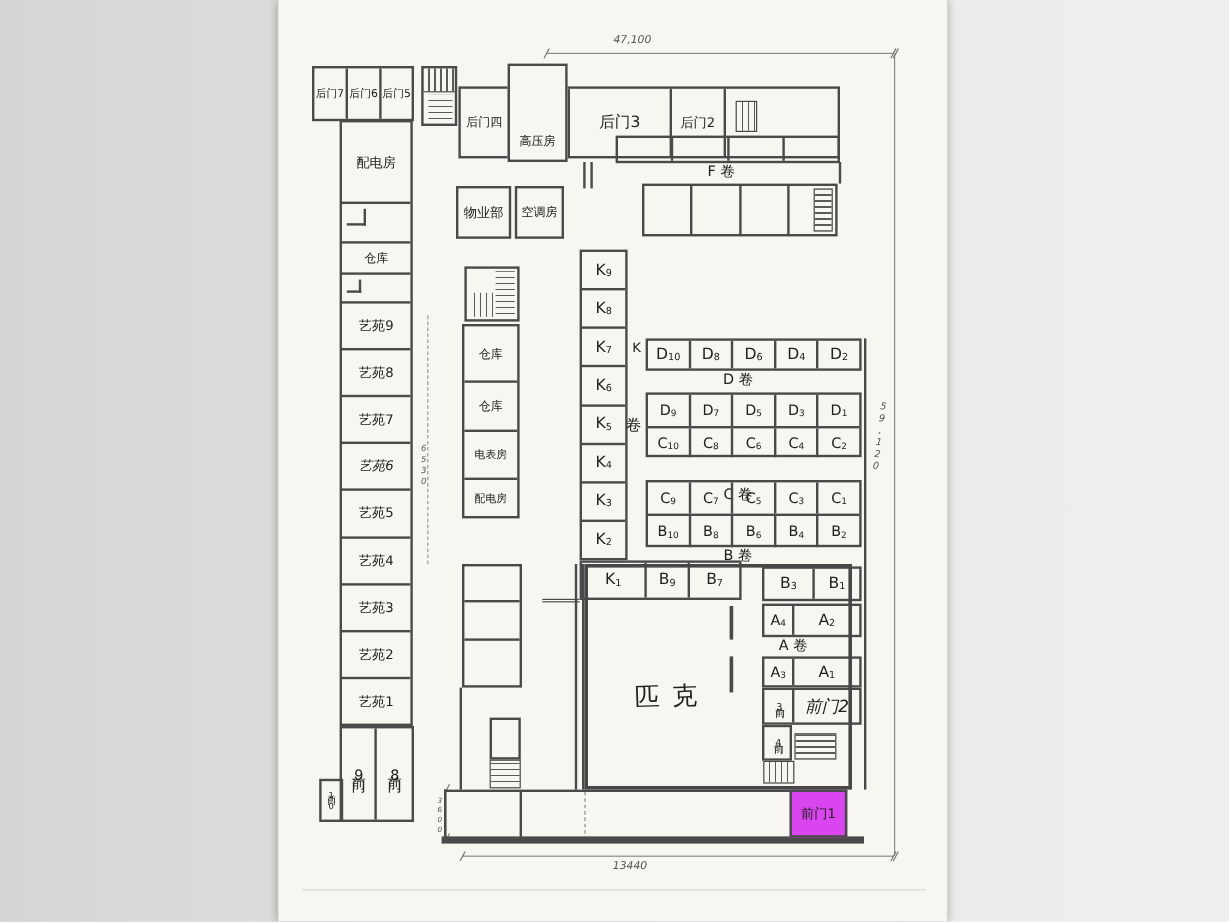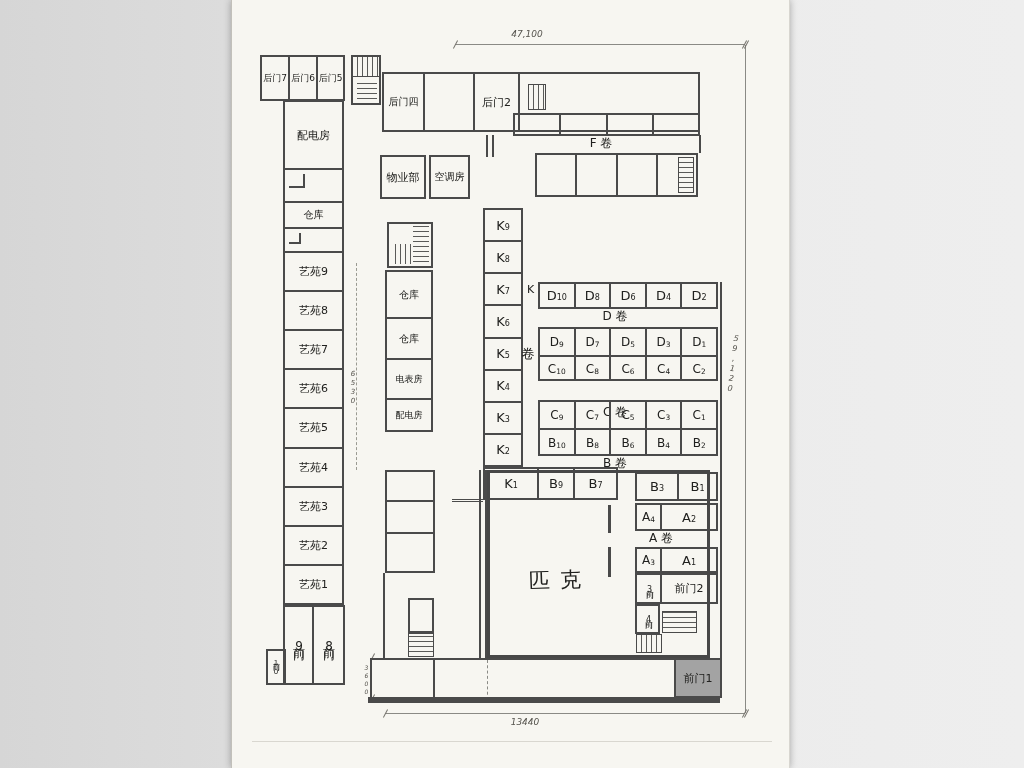--- a/index.html
+++ b/index.html
@@ -82,50 +82,54 @@
     <div style="height:33px;">
         <div class="step"></div>
       </div>
     <div class="hw" style="height:26px;font-size:10px;">仓库</div>
     <div style="height:24px;">
         <div class="step" style="width:10px;height:9px;"></div>
       </div>
     <div class="hw" style="flex:1;font-size:11px;">艺苑9</div>
     <div class="hw" style="flex:1;font-size:11px;">艺苑8</div>
     <div class="hw" style="flex:1;font-size:11px;">艺苑7</div>
-    <div class="hw" style="flex:1;font-size:11px;">艺苑6</div>
+    <div class="hw" style="flex:1;font-size:11px;font-style:italic;">艺苑6</div>
     <div class="hw" style="flex:1;font-size:11px;">艺苑5</div>
     <div class="hw" style="flex:1;font-size:11px;">艺苑4</div>
     <div class="hw" style="flex:1;font-size:11px;">艺苑3</div>
     <div class="hw" style="flex:1;font-size:11px;">艺苑2</div>
     <div class="hw" style="flex:1;font-size:11px;">艺苑1</div>
   </div>
 
   <div class="abs box row" style="left:283px;top:605px;width:62px;height:80px;">
     <div class="hw vtext" style="width:29px;font-size:12px;">前门9</div>
     <div class="hw vtext" style="flex:1;font-size:12px;">前门8</div>
   </div>
   <div class="abs box hw vtext" style="left:266px;top:649px;width:20px;height:36px;font-size:7px;">前门10</div>
 
   <div class="abs box row" style="left:382px;top:53px;width:318px;height:60px;margin-top:19px;">
     <div class="hw" style="width:41px;font-size:10px;">后门四</div>
     <div style="width:50px;"></div>
+    <div class="hw" style="width:85px;font-size:13px;">后门3</div>
     <div class="hw" style="width:45px;font-size:11px;">后门2</div>
     <div style="width:34px;align-items:flex-start;">
       <div class="stairs-v" style="width:16px;height:24px;margin-top:10px;"></div>
     </div>
   </div>
 
   <div class="abs box row" style="left:513px;top:113px;width:187px;height:23px;">
     <div style="flex:1;"></div>
       <div style="flex:1;"></div>
       <div style="flex:1;"></div>
       <div style="flex:1;"></div>
   </div>
 
+  <div class="abs box hw" style="left:423px;top:53px;width:50px;height:82px;background:#f7f6f1;align-items:flex-end;">
+    <span style="font-size:10px;padding-bottom:8px;">高压房</span>
+  </div>
 
   <div class="abs dblwall" style="left:486px;top:135px;width:8px;height:22px;"></div>
   <div class="abs dblwall" style="left:699px;top:135px;width:3px;height:18px;border-right:none;"></div>
 
   <div class="abs hw" style="left:575px;top:135px;width:52px;height:17px;font-size:12px;">F 卷</div>
   <div class="abs box row" style="left:535px;top:153px;width:163px;height:44px;">
     <div style="flex:1;"></div>
       <div style="flex:1;"></div>
       <div style="flex:1;"></div>
     <div style="flex:1;position:relative;">
@@ -232,33 +236,33 @@
     <div class="hw" style="width:25px;font-size:12px;">A<span class="sub">4</span></div>
     <div class="hw" style="flex:1;font-size:13px;">A<span class="sub">2</span></div>
   </div>
   <div class="abs hw" style="left:639px;top:531px;width:44px;height:15px;font-size:12px;">A 卷</div>
   <div class="abs box row" style="left:635px;top:547px;width:83px;height:26px;background:#f7f6f1;">
     <div class="hw" style="width:25px;font-size:12px;">A<span class="sub">3</span></div>
     <div class="hw" style="flex:1;font-size:13px;">A<span class="sub">1</span></div>
   </div>
   <div class="abs box row" style="left:635px;top:573px;width:83px;height:31px;background:#f7f6f1;">
     <div class="hw vtext" style="width:25px;font-size:8px;">前门3</div>
-    <div class="hw" style="flex:1;font-size:11px;">前门2</div>
+    <div class="hw" style="flex:1;font-size:14px;font-style:italic;">前门2</div>
   </div>
   <div class="abs box hw vtext" style="left:635px;top:604px;width:25px;height:30px;font-size:8px;background:#f7f6f1;">前门4</div>
   <div class="abs stairs-v" style="left:662px;top:611px;width:35px;height:22px;background:repeating-linear-gradient(0deg,transparent 0 4px,#5a5a58 4px 5px),#f7f6f1;"></div>
   <div class="abs stairs-v" style="left:636px;top:634px;width:26px;height:19px;background:repeating-linear-gradient(90deg,transparent 0 4px,#5a5a58 4px 5px),#f7f6f1;"></div>
 
   <div class="abs thick" style="left:487px;top:470px;width:223px;height:188px;">
     <div class="abs hw" style="left:30px;top:92px;width:80px;height:30px;font-size:21px;letter-spacing:10px;transform:rotate(-2deg);">匹克</div>
     <div class="abs" style="left:118px;top:32px;width:3px;height:28px;background:#4a4a4a;"></div>
     <div class="abs" style="left:118px;top:74px;width:3px;height:30px;background:#4a4a4a;"></div>
   </div>
   <div class="abs dblwall" style="left:479px;top:470px;width:8px;height:188px;"></div>
 
   <div class="abs" style="left:370px;top:658px;width:336px;height:40px;border:2px solid #4a4a4a;border-bottom:none;">
     <div class="abs" style="left:61px;top:0;width:2px;height:40px;background:#4a4a4a;"></div>
     <div class="abs" style="left:115px;top:0;width:1px;height:40px;border-left:1px dashed #8a8a85;"></div>
   </div>
   <div class="abs wall" style="left:368px;top:697px;width:352px;height:6px;"></div>
-  <div class="abs box hw" style="left:658px;top:658px;width:48px;height:40px;font-size:11px;background:#a3a3a3;margin-left:16px;">前门1</div>
+  <div class="abs box hw" style="left:658px;top:658px;width:48px;height:40px;font-size:11px;background:#d946ef;">前门1</div>
 
 </div>
 
 </body></html>

